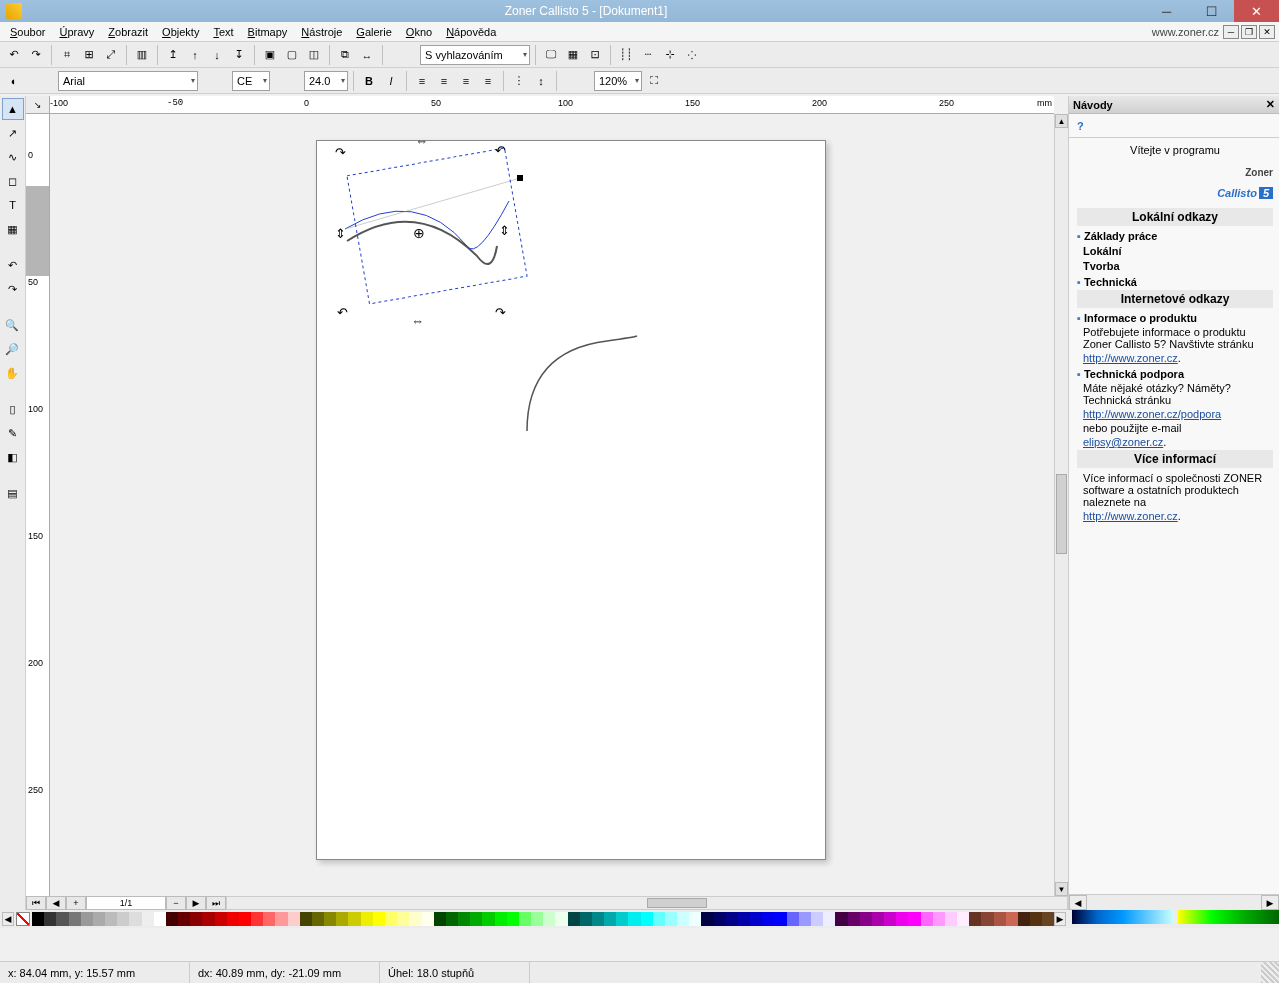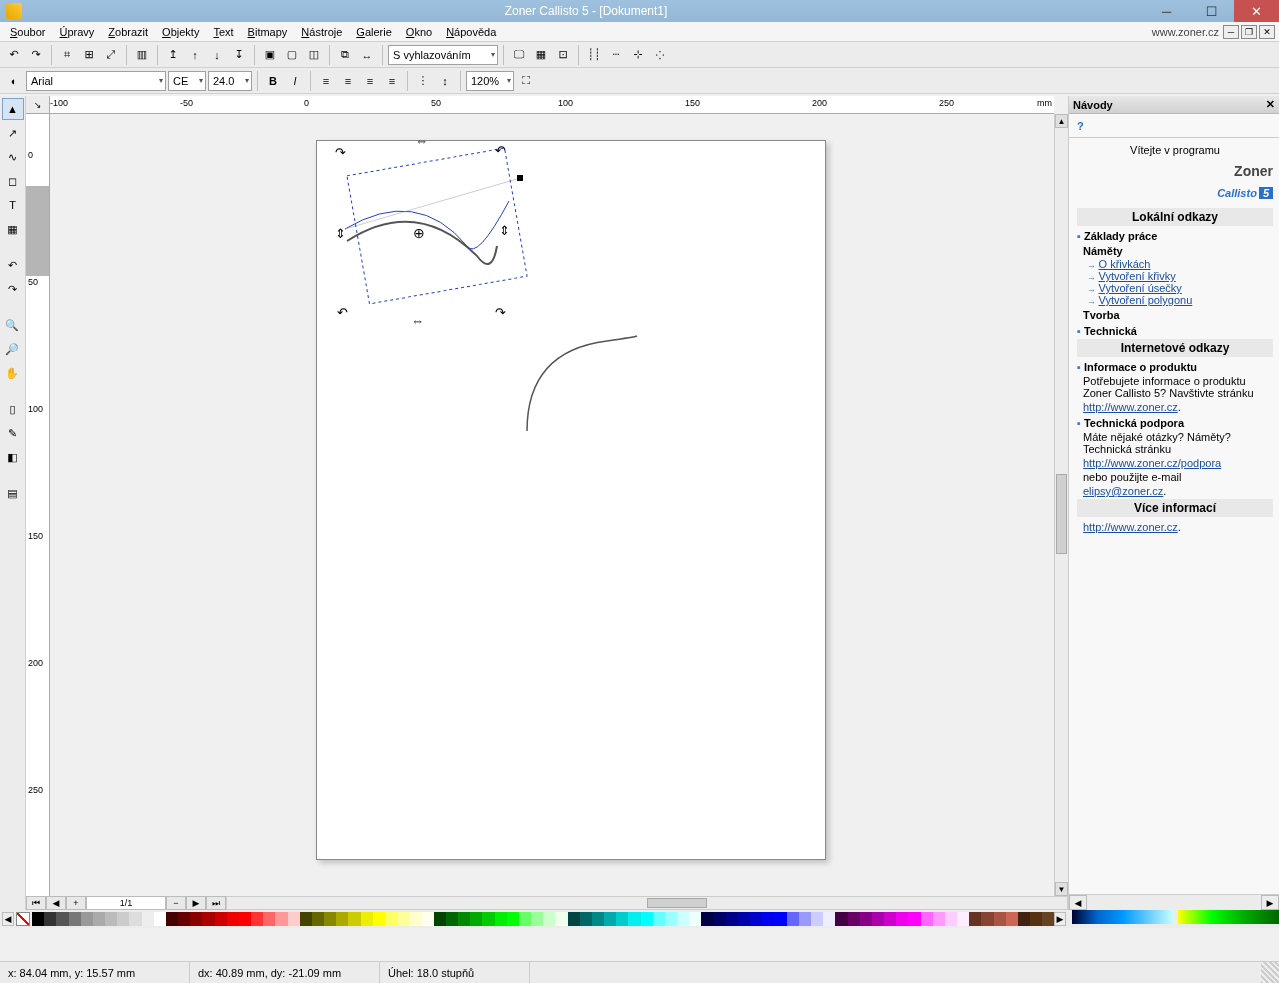--- a/index.html
+++ b/index.html
@@ -20,21 +20,21 @@
 .menubar .m u { text-decoration:underline; }
 .menubar .right { margin-left:auto; display:flex; align-items:center; gap:4px; }
 .menubar .url { color:#444; }
 .menubar .mdi { display:flex; gap:2px; }
 .menubar .mdi div { width:16px; height:14px; border:1px solid #888; background:#eee; font-size:9px; display:flex; align-items:center; justify-content:center; }
 
 
 .toolbar { height:26px; background:#ececec; display:flex; align-items:center; padding:0 4px; gap:2px; border-bottom:1px solid #d0d0d0; }
 .tb-btn { width:20px; height:20px; display:flex; align-items:center; justify-content:center; border:1px solid transparent; }
 .tb-sep { width:1px; height:20px; background:#c0c0c0; margin:0 3px; }
-.tb-combo { height:20px; border:1px solid #a0a0a0; background:#fff; padding:0 14px 0 4px; display:flex; align-items:center; position:relative; font-size:11px; }
+.tb-combo { height:20px; border:1px solid #a0a0a0; background:#fff; padding:0 14px 0 4px; display:flex; align-items:center; position:relative; font-size:11px;margin-left:32px; }
 .tb-combo::after { content:"▾"; position:absolute; right:2px; font-size:8px; color:#555; }
 
 
 .toolbox { position:absolute; left:0; top:96px; width:26px; height:814px; background:#ececec; border-right:1px solid #d0d0d0; display:flex; flex-direction:column; align-items:center; padding-top:2px; gap:2px; }
 .toolbox .tbx { width:22px; height:22px; display:flex; align-items:center; justify-content:center; border:1px solid transparent; }
 .toolbox .tbx.sel { background:#d6e5f5; border:1px solid #7da2ce; }
 .toolbox .spacer { height:10px; }
 
 
 .workspace { position:absolute; left:26px; top:96px; width:1042px; height:800px; }
@@ -224,21 +224,21 @@
   <div class="tbx">◧</div>
   <div class="spacer"></div>
   <div class="tbx">▤</div>
 </div>
 
 <div class="workspace">
   <div class="ruler-corner">↘</div>
   <div class="ruler-h" id="rulerH">
     <span class="unit">mm</span>
   <div class="lab" style="left: 0px;">-100</div>
-      <div class="lab" style="left: 130px;">-50</div>
+      <div class="lab" style="left: 117px; font-family: Liberation Mono, monospace;">-50</div>
       <div class="lab" style="left: 254px;">0</div>
       <div class="lab" style="left: 381px;">50</div>
       <div class="lab" style="left: 508px;">100</div>
       <div class="lab" style="left: 635px;">150</div>
       <div class="lab" style="left: 762px;">200</div>
       <div class="lab" style="left: 889px;">250</div>
     </div>
   <div class="ruler-v" id="rulerV">
     <div class="band" style="top:72px;height:90px"></div>
   <div class="lab" style="top: 36px;">0</div>
@@ -398,44 +398,39 @@
   <div class="hdr">
     <span>Návody</span>
     <span class="x">✕</span>
   </div>
   <div class="tab">
       <span>?</span>
     </div>
   <div class="content">
     <div class="welcome">Vítejte v programu</div>
     <div class="logo">
-      <span style="font-size:14px;color:#444;font-style:normal">Zoner</span><br>
+      <span style="font-size:10px;color:#444;font-style:normal">Zoner</span><br>
       <span>Callisto</span><span style="background:#2a6fc9;color:#fff;padding:0 4px;margin-left:2px">5</span>
     </div>
     <h4>Lokální odkazy</h4>
     <div class="sec">Základy práce</div>
-    <div class="sub">Náměty</div>
-    <ul id="s1a">
-        <li><a href="#">O křivkách</a></li>
-        <li><a href="#">Vytvoření křivky</a></li>
-        <li><a href="#">Vytvoření úsečky</a></li>
-        <li><a href="#">Vytvoření polygonu</a></li>
-      </ul>
+    <div class="sub">Lokální</div>
     <div class="sub">Tvorba</div>
     <div class="sec">Technická</div>
     <h4>Internetové odkazy</h4>
     <div class="sec">Informace o produktu</div>
     <div class="txt">Potřebujete informace o produktu Zoner Callisto 5? Navštivte stránku</div>
     <div class="txt"><a>http://www.zoner.cz</a>.</div>
     <div class="sec">Technická podpora</div>
     <div class="txt">Máte nějaké otázky? Náměty? Technická stránku</div>
     <div class="txt"><a>http://www.zoner.cz/podpora</a></div>
     <div class="txt">nebo použijte e-mail</div>
     <div class="txt"><a>elipsy@zoner.cz</a>.</div>
     <h4>Více informací</h4>
+    <div class="txt">Více informací o společnosti ZONER software a ostatních produktech naleznete na</div>
     <div class="txt"><a>http://www.zoner.cz</a>.</div>
   </div>
   <div class="hsb">
     <div>◀</div>
       <div class="track"></div>
       <div>▶</div>
   </div>
 </div>
 
 <div class="status">

